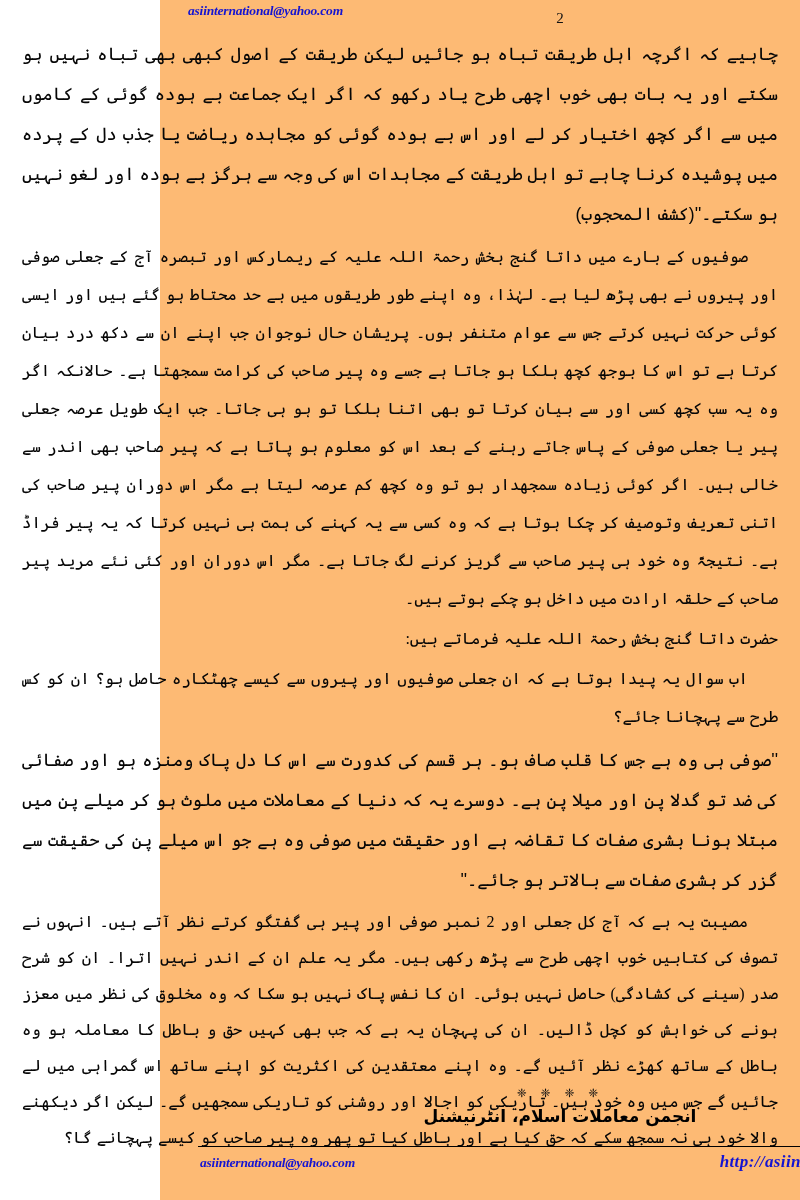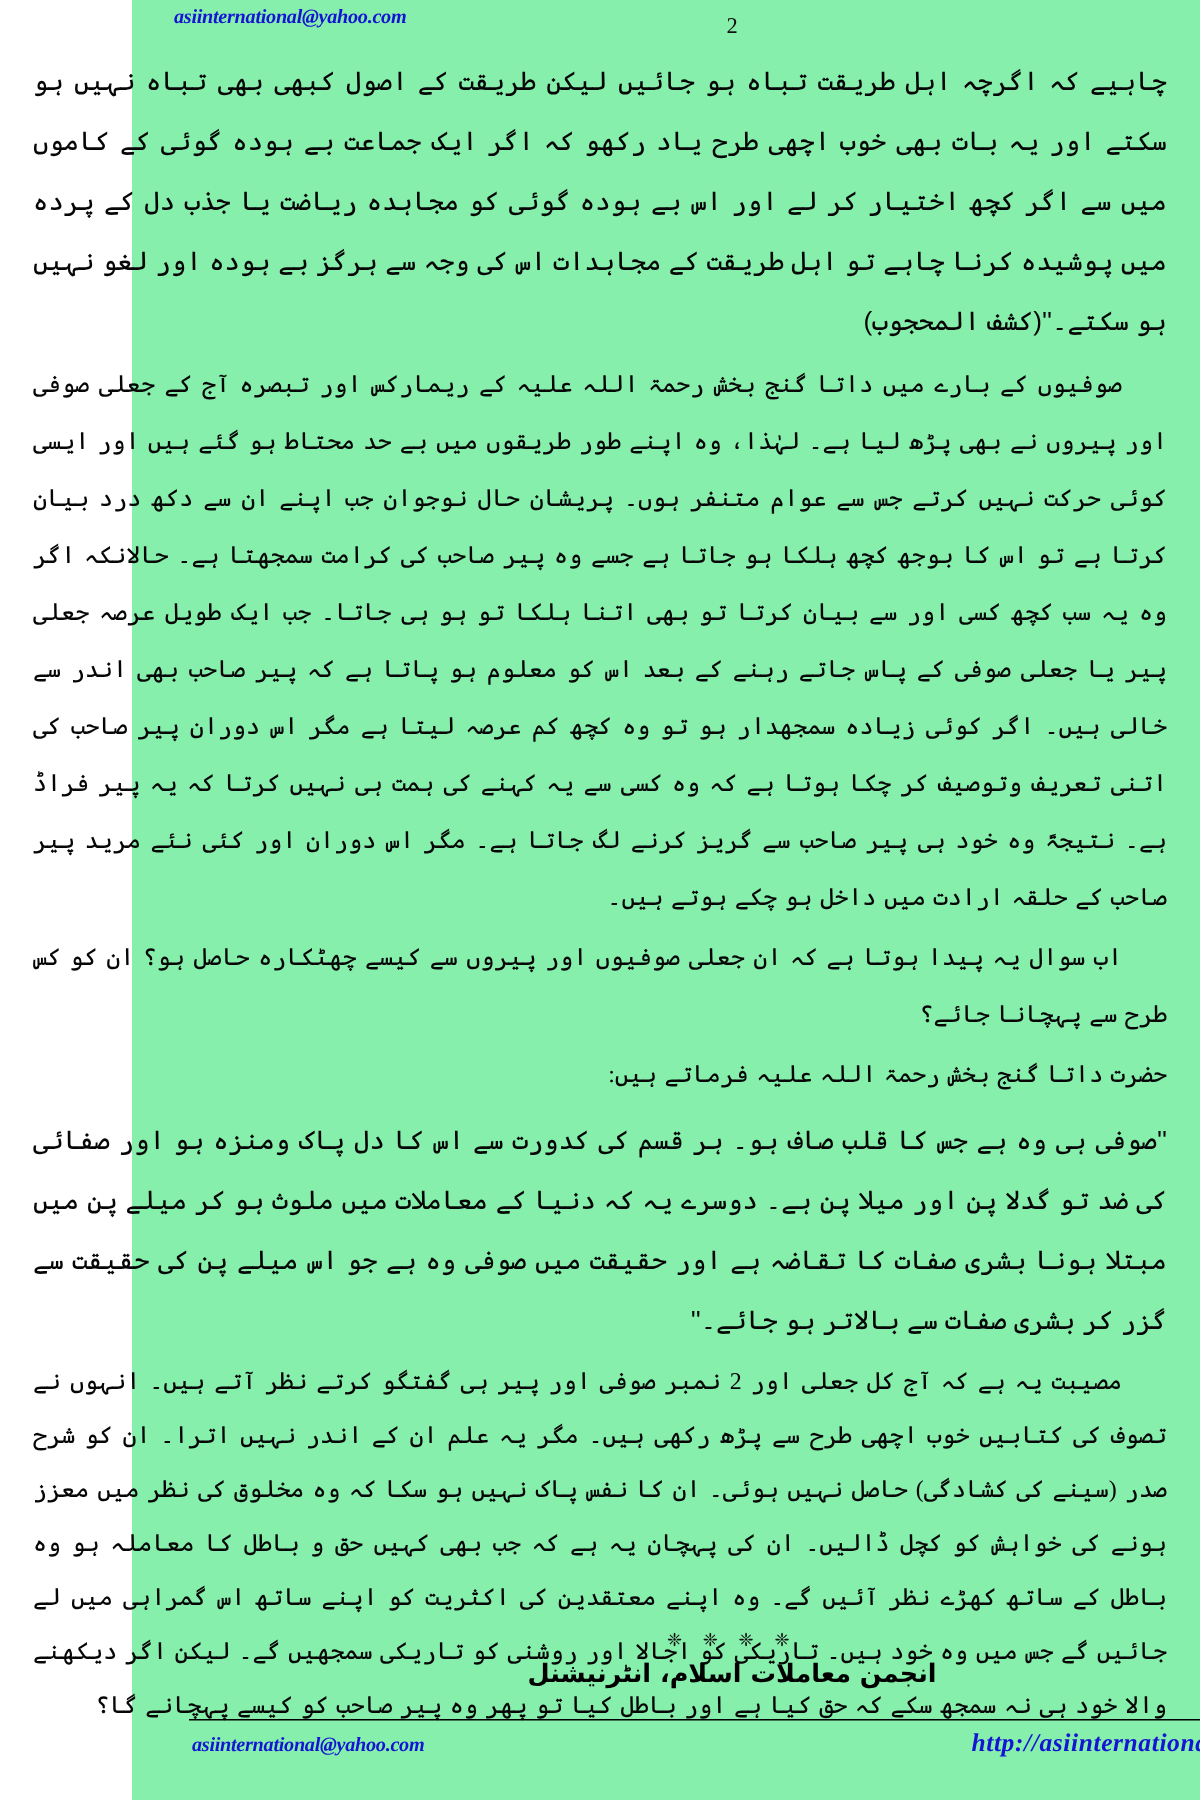--- a/index.html
+++ b/index.html
@@ -13,23 +13,23 @@
     height: 1200px;
     position: relative;
     overflow: hidden;
     font-family: "DejaVu Sans", sans-serif;
     color: #000000;
   }
 
   .page {
     position: absolute;
     inset: 0;
-    width: 712px;
+    width: 640px;
     height: 1200px;
-    background: #86efac;
+    background: #fdba74;
   }
 
   
   .page-header {
     position: absolute;
     top: 2px;
     left: 0;
     width: 800px;
     height: 30px;
   }
@@ -183,26 +183,26 @@
   <div class="body-area">
 
     <p class="para-quote">
       <span>چاہیے کہ اگرچہ اہل طریقت تباہ ہو جائیں لیکن طریقت کے اصول کبھی بھی تباہ نہیں ہو سکتے اور یہ بات بھی خوب اچھی طرح یاد رکھو کہ اگر ایک جماعت بے ہودہ گوئی کے کاموں میں سے اگر کچھ اختیار کر لے اور اس بے ہودہ گوئی کو مجاہدہ ریاضت یا جذب دل کے پردہ میں پوشیدہ کرنا چاہے تو اہل طریقت کے مجاہدات اس کی وجہ سے ہرگز بے ہودہ اور لغو نہیں ہو سکتے۔''(کشف المحجوب)</span>
     </p>
 
     <p class="para indent">
       <span>صوفیوں کے بارے میں داتا گنج بخش رحمۃ اللہ علیہ کے ریمارکس اور تبصرہ آج کے جعلی صوفی اور پیروں نے بھی پڑھ لیا ہے۔ لہٰذا، وہ اپنے طور طریقوں میں بے حد محتاط ہو گئے ہیں اور ایسی کوئی حرکت نہیں کرتے جس سے عوام متنفر ہوں۔ پریشان حال نوجوان جب اپنے ان سے دکھ درد بیان کرتا ہے تو اس کا بوجھ کچھ ہلکا ہو جاتا ہے جسے وہ پیر صاحب کی کرامت سمجھتا ہے۔ حالانکہ اگر وہ یہ سب کچھ کسی اور سے بیان کرتا تو بھی اتنا ہلکا تو ہو ہی جاتا۔ جب ایک طویل عرصہ جعلی پیر یا جعلی صوفی کے پاس جاتے رہنے کے بعد اس کو معلوم ہو پاتا ہے کہ پیر صاحب بھی اندر سے خالی ہیں۔ اگر کوئی زیادہ سمجھدار ہو تو وہ کچھ کم عرصہ لیتا ہے مگر اس دوران پیر صاحب کی اتنی تعریف وتوصیف کر چکا ہوتا ہے کہ وہ کسی سے یہ کہنے کی ہمت ہی نہیں کرتا کہ یہ پیر فراڈ ہے۔ نتیجۃً وہ خود ہی پیر صاحب سے گریز کرنے لگ جاتا ہے۔ مگر اس دوران اور کئی نئے مرید پیر صاحب کے حلقہ ارادت میں داخل ہو چکے ہوتے ہیں۔</span>
     </p>
 
+    <p class="para">
+      <span class="line-right">حضرت داتا گنج بخش رحمۃ اللہ علیہ فرماتے ہیں:</span>
+    </p>
+
     <p class="para indent">
       <span>اب سوال یہ پیدا ہوتا ہے کہ ان جعلی صوفیوں اور پیروں سے کیسے چھٹکارہ حاصل ہو؟  ان کو کس طرح سے پہچانا جائے؟</span>
-    </p>
-
-    <p class="para">
-      <span class="line-right">حضرت داتا گنج بخش رحمۃ اللہ علیہ فرماتے ہیں:</span>
     </p>
 
     <p class="para-quote">
       <span>''صوفی ہی وہ ہے جس کا قلب صاف ہو۔ ہر قسم کی کدورت سے اس کا دل پاک ومنزہ ہو اور صفائی کی ضد  تو گدلا پن اور میلا پن ہے۔ دوسرے یہ کہ دنیا کے معاملات میں ملوث ہو کر میلے پن میں مبتلا ہونا بشری صفات کا تقاضہ ہے اور حقیقت میں صوفی وہ ہے جو اس میلے پن کی حقیقت سے گزر کر بشری صفات سے بالاتر ہو جائے۔''</span>
     </p>
 
     <p class="para indent tight">
       <span>مصیبت یہ ہے کہ آج کل جعلی اور 2 نمبر صوفی اور پیر ہی گفتگو کرتے نظر آتے ہیں۔ انہوں نے تصوف کی کتابیں خوب اچھی طرح سے پڑھ رکھی ہیں۔ مگر یہ علم ان کے اندر نہیں اترا۔ ان کو شرح صدر (سینے کی کشادگی) حاصل نہیں ہوئی۔ ان کا نفس پاک نہیں ہو سکا کہ وہ مخلوق کی نظر میں معزز ہونے کی خواہش کو کچل ڈالیں۔ ان کی پہچان یہ ہے کہ جب بھی کہیں حق و باطل کا معاملہ ہو وہ باطل کے ساتھ کھڑے نظر آئیں گے۔ وہ اپنے معتقدین کی اکثریت کو اپنے ساتھ اس گمراہی میں لے جائیں گے جس میں وہ خود ہیں۔ تاریکی کو اجالا اور روشنی کو تاریکی سمجھیں گے۔ لیکن اگر دیکھنے والا خود ہی نہ سمجھ سکے کہ حق کیا ہے اور باطل کیا تو پھر وہ پیر صاحب کو کیسے پہچانے گا؟</span>
     </p>
 

